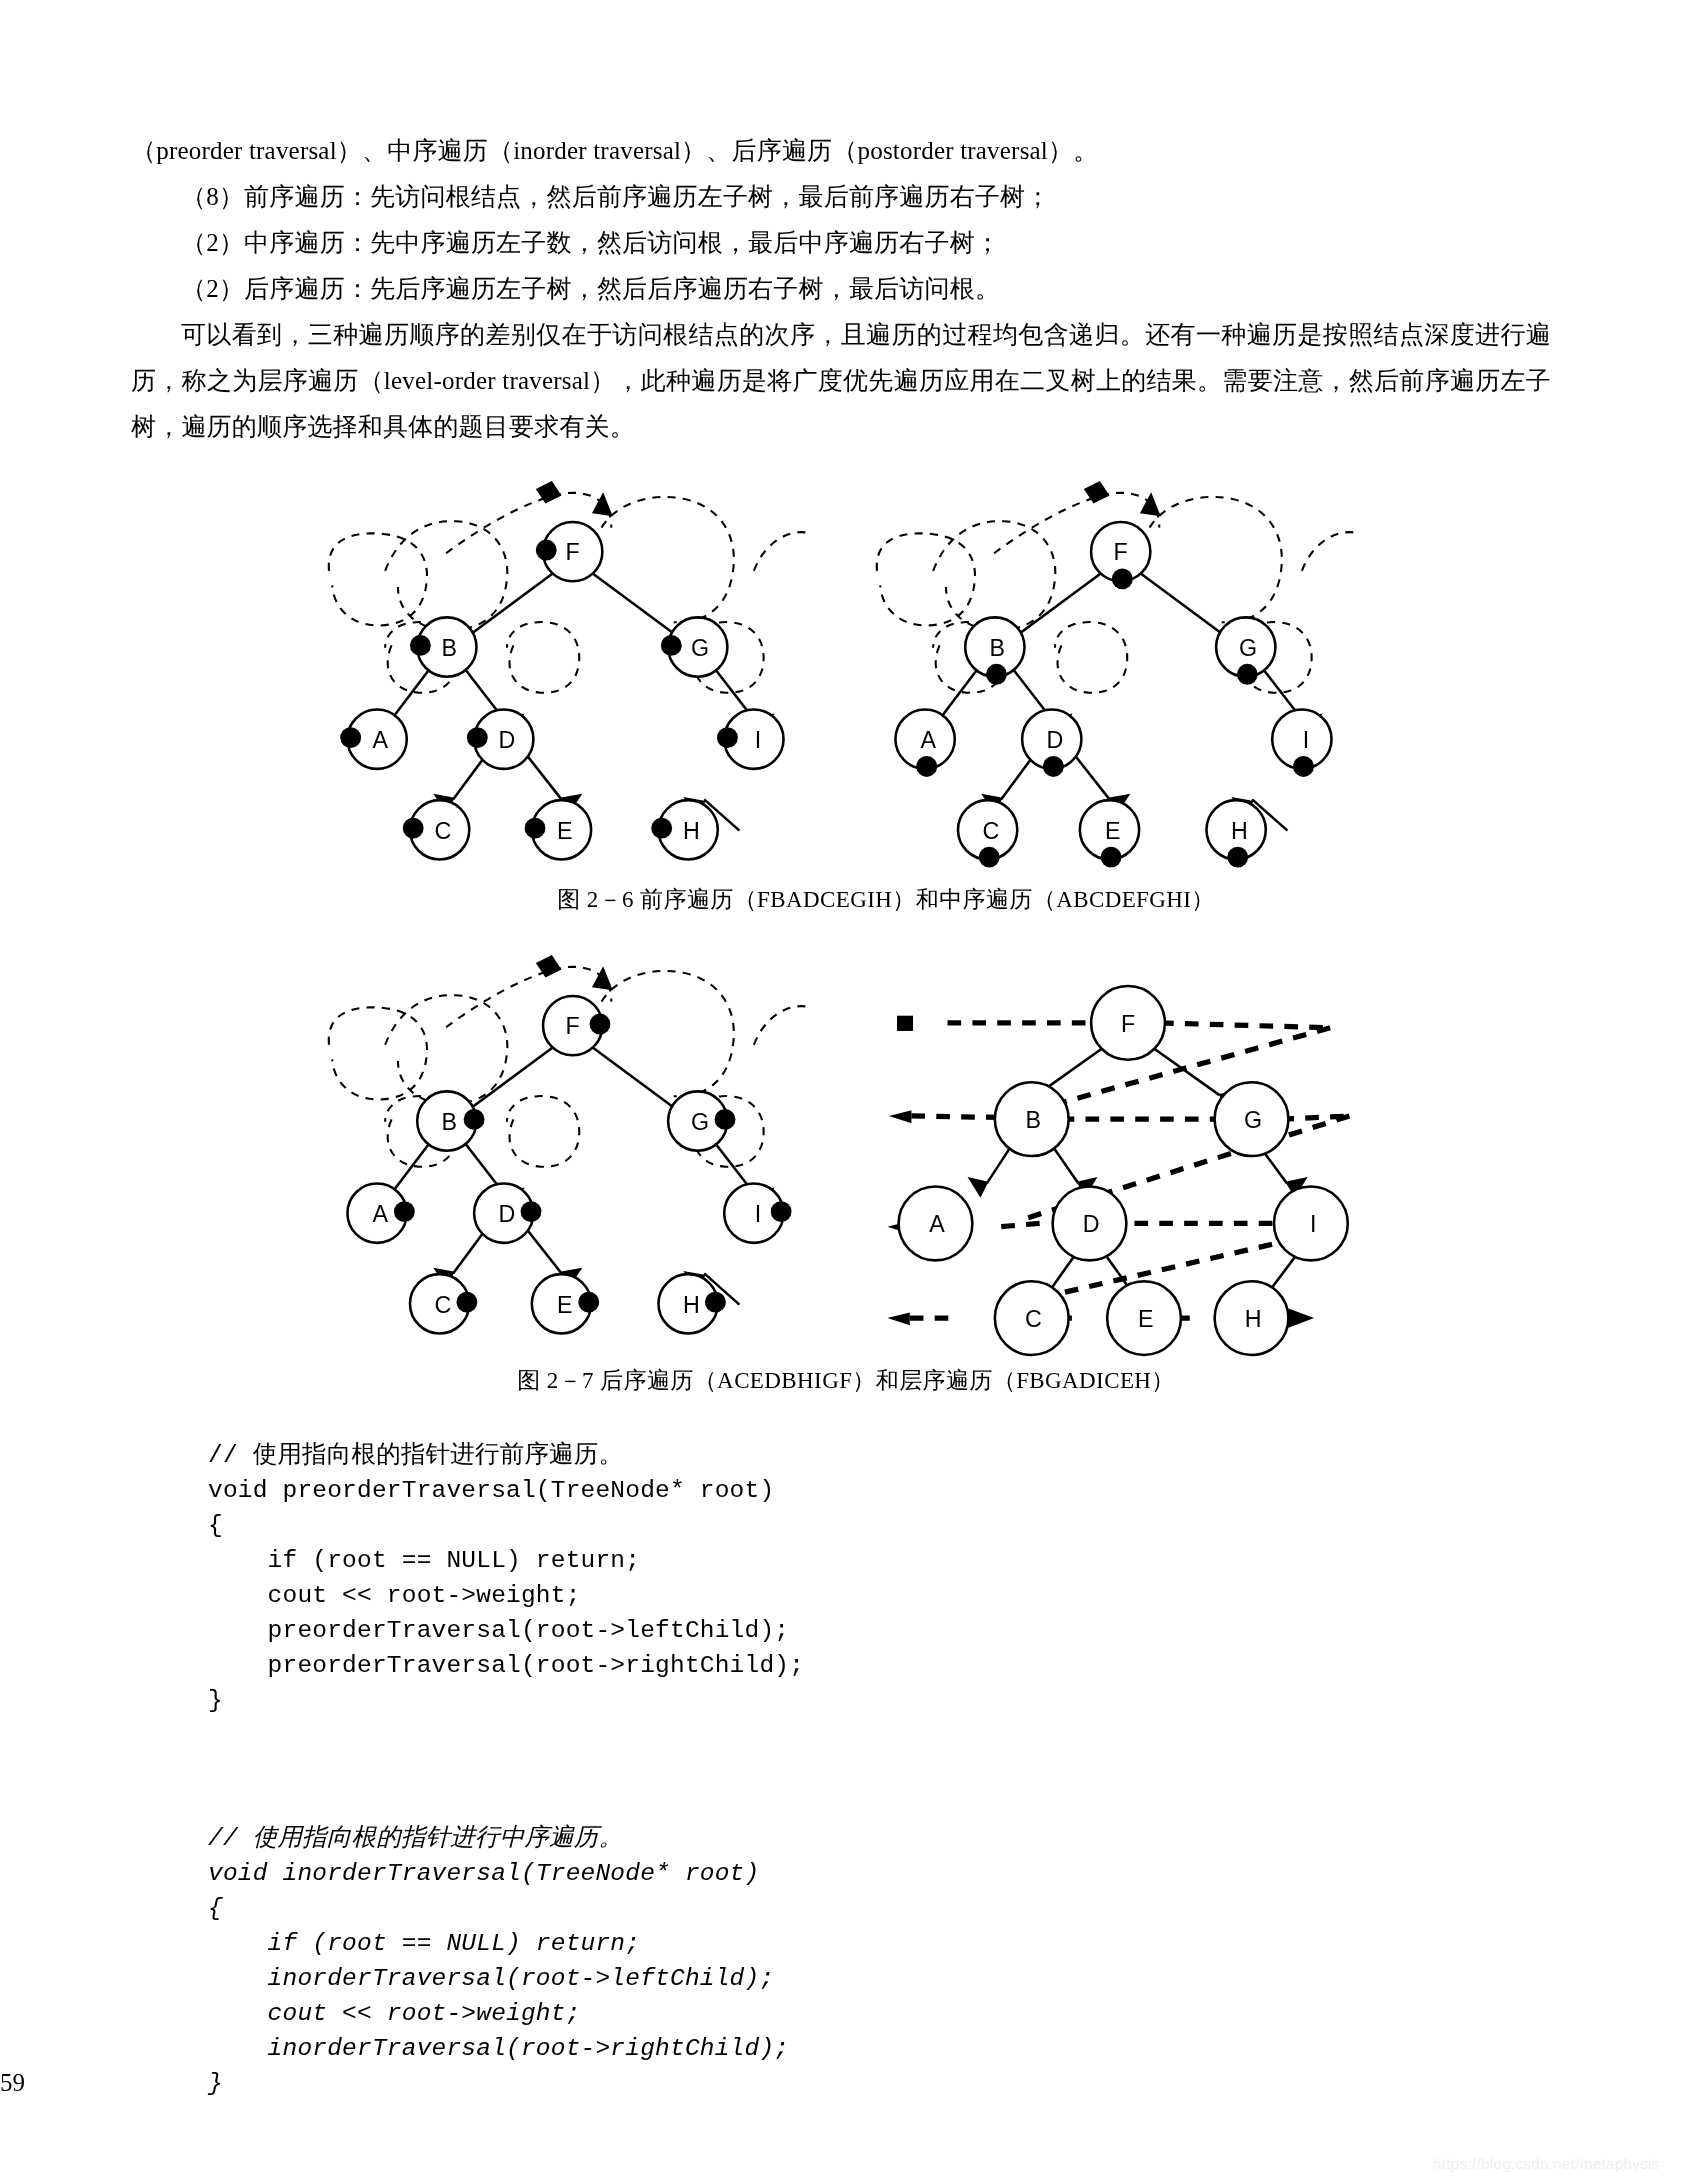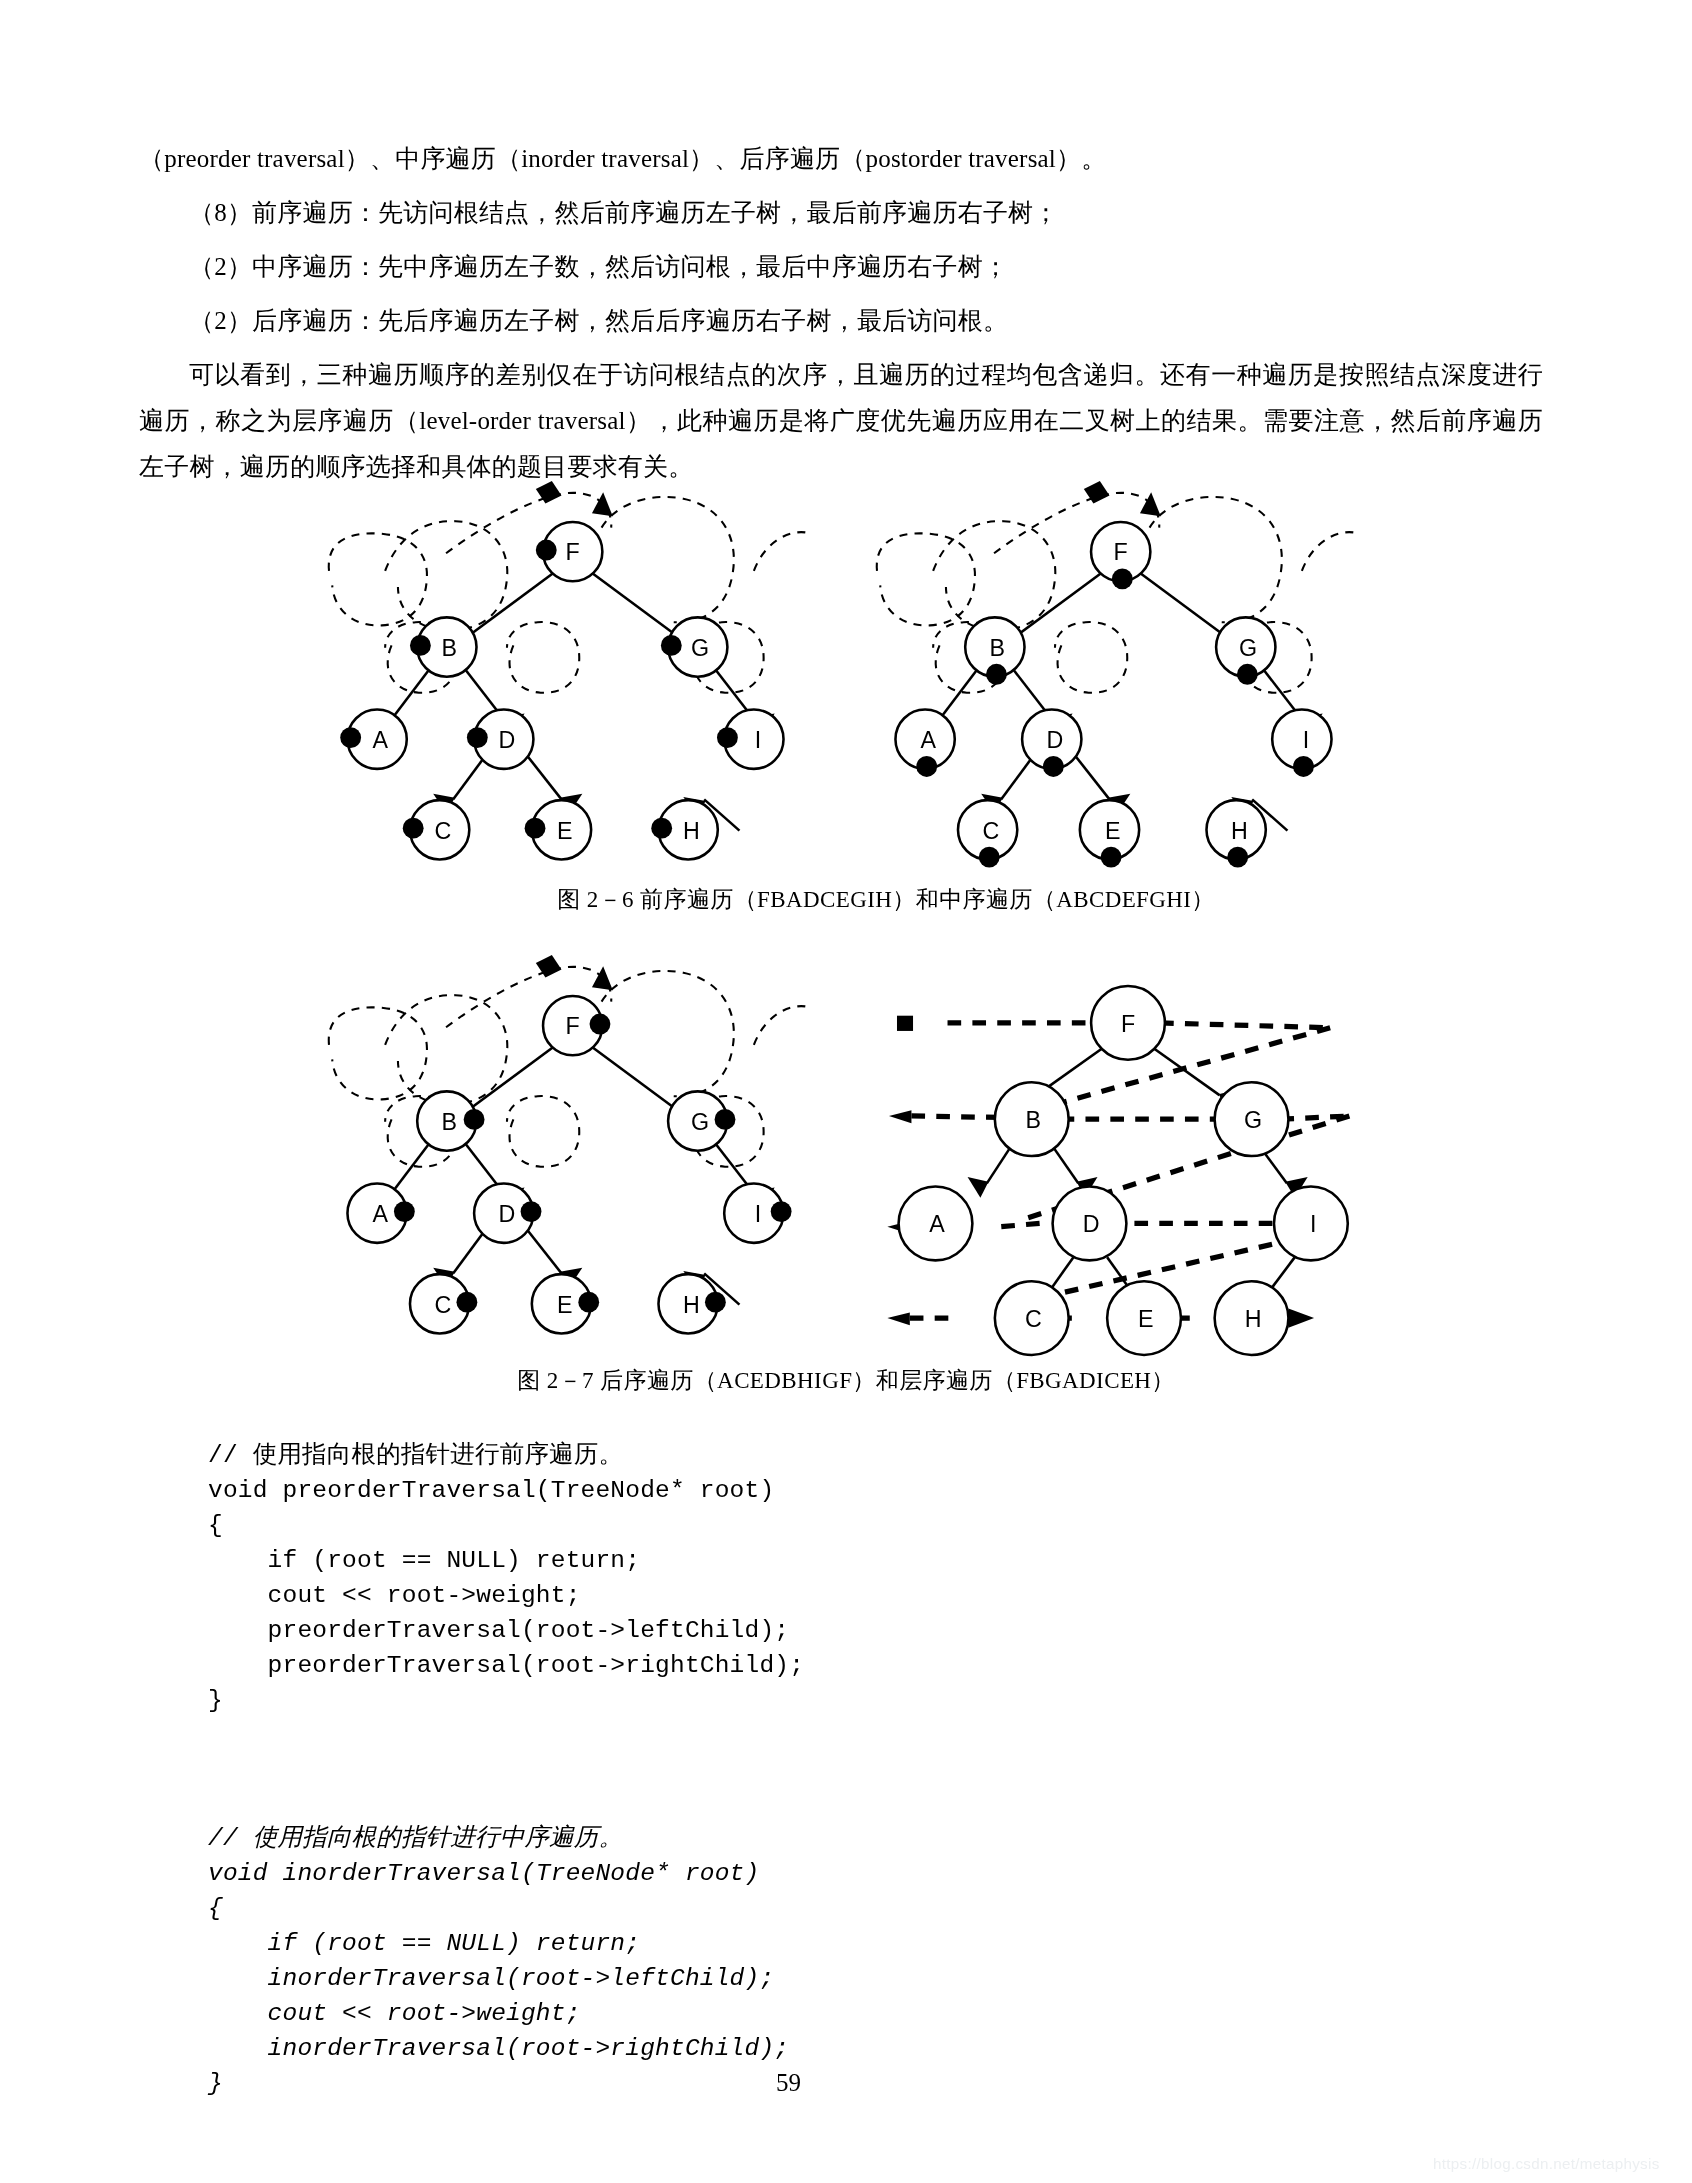--- a/index.html
+++ b/index.html
@@ -10,21 +10,21 @@
   }
   .page{position:absolute;inset:0;}
 
   
   .prose{
     position:absolute;left:131px;top:128px;width:1420px;
     font-size:25px;line-height:46px;
     text-align:justify;
     letter-spacing:0.2px;
   }
-  .prose p{margin:8px;}
+  .prose p{margin:0;}
   .prose p.indent2{text-indent:50px;}
 
   
   .fig-wrap{position:absolute;}
   .caption{
     position:absolute;width:100%;text-align:center;
     font-size:23px;line-height:27px;letter-spacing:0.4px;
   }
 
   svg{display:block;overflow:visible;}
@@ -42,21 +42,21 @@
   
   .code{
     position:absolute;left:186px;top:1438px;
     font-family:"Liberation Mono","DejaVu Sans Mono",monospace;
     font-size:24.5px;line-height:35px;
     white-space:pre;letter-spacing:0.2px;margin-left:22px;
   }
 
   .pageno{
     position:absolute;left:0;top:2069px;width:1577px;
-    text-align:center;font-size:25px;
+    text-align:left;font-size:25px;
   }
   .watermark{
     position:absolute;left:1433px;top:2155px;
     font-family:"Liberation Sans","DejaVu Sans",sans-serif;
     font-size:15.2px;color:#eceff1;letter-spacing:0.3px;
     white-space:nowrap;
   }
 </style>
 </head>
 <body>

